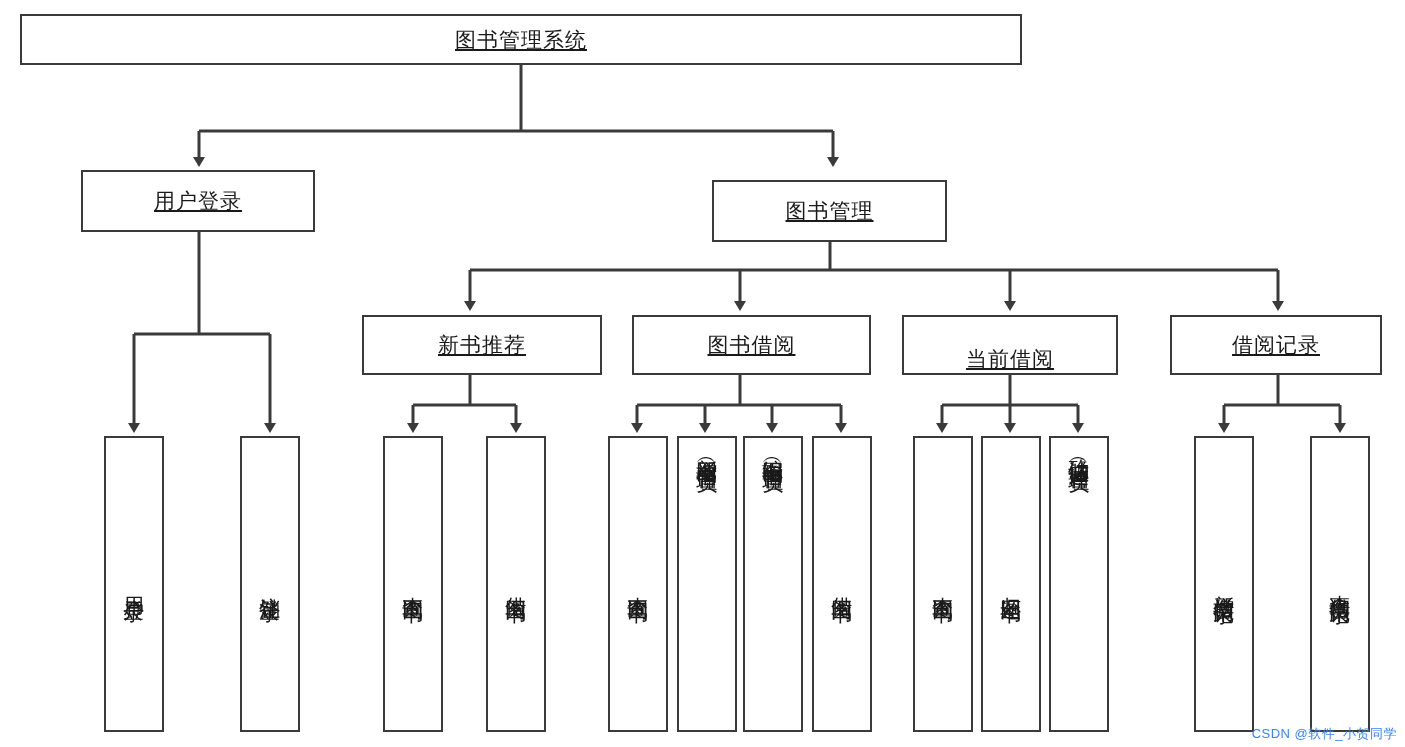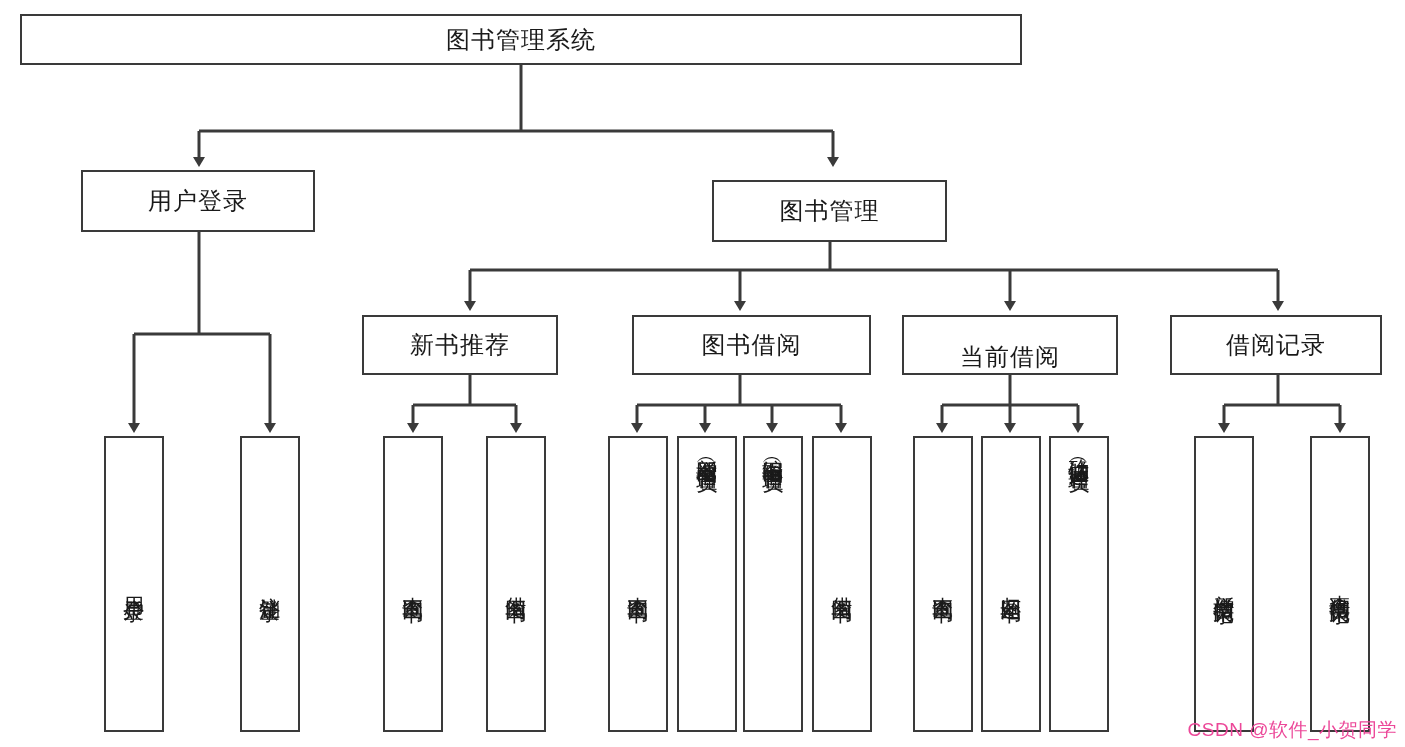--- a/index.html
+++ b/index.html
@@ -29,22 +29,23 @@
     position: absolute;
     box-sizing: border-box;
     border: 2px solid #3a3a3a;
     background: #ffffff;
     display: flex;
     align-items: center;
     justify-content: center;
     color: #1a1a1a;
   }
   .node.h {
-    font-size: 24px;
+    font-size: 21px;
     letter-spacing: 1px;
+    text-decoration: underline;
   }
   .node.v {
     align-items: flex-start;
     padding-top: 4px;
   }
   .vtext {
     writing-mode: vertical-rl;
     text-orientation: upright;
     font-size: 21px;
     line-height: 1.32;
@@ -52,22 +53,22 @@
     white-space: nowrap;
   }
   .node.vmid {
     align-items: center;
     padding-top: 0;
   }
   .watermark {
     position: absolute;
     right: 8px;
     bottom: 4px;
-    font-size: 19px;
-    color: #ec4899;
+    font-size: 13px;
+    color: #3b82f6;
     letter-spacing: 0.5px;
     white-space: nowrap;
   }
 </style>
 </head>
 <body>
 
 <div id="canvas">
 
   <svg id="edges">
@@ -124,21 +125,21 @@
     <span>图书管理系统</span>
   </div>
 
   <div class="node h" style="left:81px; top:170px; width:234px; height:62px;">
     <span>用户登录</span>
   </div>
   <div class="node h" style="left:712px; top:180px; width:235px; height:62px;">
     <span>图书管理</span>
   </div>
 
-  <div class="node h" style="left:362px; top:315px; width:196px; height:60px;">
+  <div class="node h" style="left:362px; top:315px; width:240px; height:60px;">
     <span>新书推荐</span>
   </div>
   <div class="node h" style="left:632px; top:315px; width:239px; height:60px;">
     <span>图书借阅</span>
   </div>
   <div class="node h" style="left:902px; top:315px; width:216px; height:60px;align-items:flex-end;">
     <span>当前借阅</span>
   </div>
   <div class="node h" style="left:1170px; top:315px; width:212px; height:60px;">
     <span>借阅记录</span>

